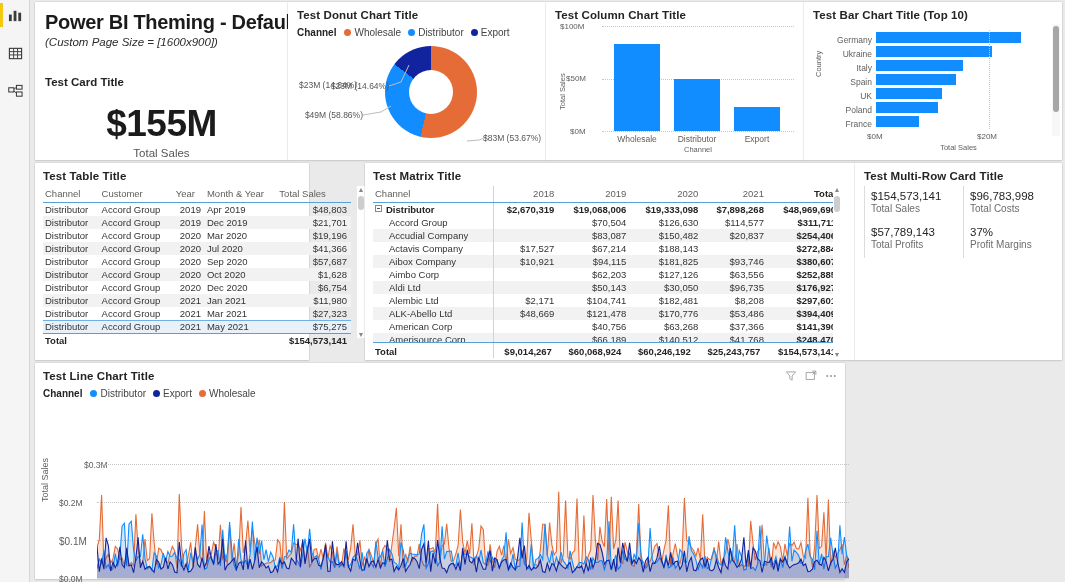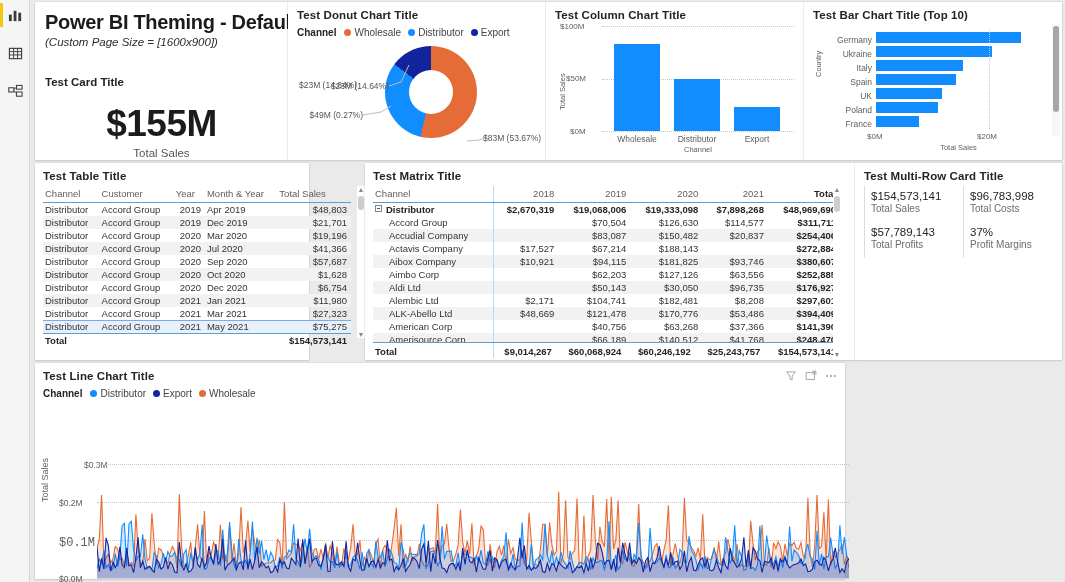--- a/index.html
+++ b/index.html
@@ -203,21 +203,21 @@
 
         <div class="cal" style="left:2px; top:42px;">
           <span>$23M (14.64%)</span>
         </div>
         <svg style="position:absolute;left:0;top:0;width:100%;height:100%;pointer-events:none;">
           <polyline points="92,48 104,44 112,27" fill="none" stroke="#bdbdbd" stroke-width="1"></polyline>
           <polyline points="66,77 84,74 94,68" fill="none" stroke="#bdbdbd" stroke-width="1"></polyline>
           <polyline points="170,103 182,102 190,99" fill="none" stroke="#bdbdbd" stroke-width="1"></polyline>
         </svg>
         <div class="cal" style="left:0px; top:43px; width:92px; text-align:right;">$23M (14.64%)</div>
-        <div class="cal" style="left:-6px; top:72px; width:72px; text-align:right;">$49M (0.27%)</div>
+        <div class="cal" style="left:-6px; top:72px; width:72px; text-align:right;">$49M (58.86%)</div>
         <div class="cal" style="left:186px; top:95px;">$83M (53.67%)</div>
       </div>
     </div>
 
     <div class="panel" id="p-col">
       <div class="vtitle">Test Column Chart Title</div>
       <div class="plot" style="left:0;top:0;width:100%;height:100%;">
 
         <div class="axis-lbl-y" style="left:12px; top:108px;">Total Sales</div>
 
@@ -560,21 +560,21 @@
         <span class="legend-item">
           <span class="dot" style="background:#E66C37"></span>
           <span>Wholesale</span>
         </span>
       </div>
 
       <div class="plot" style="left:0; top:34px; width:802px; height:176px;">
         <div class="lbl-rot" style="left:-12px; top:78px; font-size:9px;">Total Sales</div>
         <div class="tick" style="left:24px; top:63px; font-size:8.5px;margin-left:25px;">$0.3M</div>
         <div class="tick" style="left:24px; top:101px; font-size:8.5px;">$0.2M</div>
-        <div class="tick" style="left:24px; top:139px; font-size:12px;font-family:Liberation Mono, monospace;">$0.1M</div>
+        <div class="tick" style="left:24px; top:139px; font-size:10px;">$0.1M</div>
         <div class="tick" style="left:24px; top:177px; font-size:8.5px;">$0.0M</div>
 
         <div class="gridline" style="left:62px; top:67px; width:752px;"></div>
         <div class="gridline" style="left:62px; top:105px; width:752px;"></div>
         <div class="gridline" style="left:62px; top:143px; width:752px;"></div>
         <div class="gridline" style="left:62px; top:181px; width:752px; border-top-style:solid; border-top-color:#d6d6d6;"></div>
 
         <svg id="line-svg" width="752" height="130" viewBox="0 0 752 130" preserveAspectRatio="none" style="position:absolute; left:62px; top:51px;">
             <polygon points="0,130 0.0,99.4 2.3,91.9 4.6,47.0 6.9,116.0 9.1,109.8 11.4,106.4 13.7,115.1 16.0,110.7 18.3,98.4 20.6,101.0 22.9,111.3 25.1,110.1 27.4,117.9 29.7,103.0 32.0,117.7 34.3,114.5 36.6,117.8 38.9,66.3 41.1,100.1 43.4,115.6 45.7,115.4 48.0,91.1 50.3,112.7 52.6,110.5 54.9,65.3 57.1,94.2 59.4,116.6 61.7,100.2 64.0,101.7 66.3,107.3 68.6,112.5 70.9,115.0 73.1,105.4 75.4,98.5 77.7,102.8 80.0,120.2 82.3,45.9 84.6,98.5 86.9,118.1 89.1,116.8 91.4,107.2 93.7,94.4 96.0,119.4 98.3,98.9 100.6,76.4 102.9,107.6 105.1,113.9 107.4,63.1 109.7,117.0 112.0,104.6 114.3,106.2 116.6,94.3 118.9,100.2 121.1,111.7 123.4,76.8 125.7,110.7 128.0,106.6 130.3,116.0 132.6,78.7 134.9,113.1 137.1,95.4 139.4,117.9 141.7,105.7 144.0,59.0 146.3,104.8 148.6,96.5 150.9,72.6 153.1,103.9 155.4,80.0 157.7,94.7 160.0,104.1 162.3,91.7 164.6,118.0 166.9,116.5 169.1,115.3 171.4,114.9 173.7,114.7 176.0,112.3 178.3,112.1 180.6,91.7 182.9,94.8 185.1,119.6 187.4,53.9 189.7,110.8 192.0,107.8 194.3,105.5 196.6,94.9 198.9,96.5 201.1,96.2 203.4,102.5 205.7,93.6 208.0,114.5 210.3,97.7 212.6,118.9 214.9,115.4 217.1,101.5 219.4,100.8 221.7,111.2 224.0,101.2 226.3,111.1 228.6,94.9 230.9,110.1 233.1,97.9 235.4,104.4 237.7,119.1 240.0,98.6 242.3,114.9 244.6,117.4 246.9,100.4 249.1,109.6 251.4,111.3 253.7,100.1 256.0,76.2 258.3,108.1 260.6,106.1 262.9,92.3 265.1,118.0 267.4,109.4 269.7,115.4 272.0,101.7 274.3,107.2 276.6,115.3 278.9,96.0 281.1,91.2 283.4,119.9 285.7,101.5 288.0,97.4 290.3,100.6 292.6,114.0 294.9,96.8 297.1,80.2 299.4,59.8 301.7,108.1 304.0,76.4 306.3,120.1 308.6,105.8 310.9,114.4 313.1,98.4 315.4,112.5 317.7,107.9 320.0,108.2 322.3,95.8 324.6,112.1 326.9,117.6 329.1,118.0 331.4,101.0 333.7,100.9 336.0,99.5 338.3,104.8 340.6,55.8 342.9,112.1 345.1,97.9 347.4,95.9 349.7,75.8 352.0,100.4 354.3,113.2 356.6,112.4 358.9,105.8 361.1,97.5 363.4,61.5 365.7,94.1 368.0,105.3 370.3,92.9 372.6,106.0 374.9,75.3 377.1,117.1 379.4,108.3 381.7,100.8 384.0,78.1 386.3,81.5 388.6,116.6 390.9,117.3 393.1,96.4 395.4,113.1 397.7,119.7 400.0,103.6 402.3,98.3 404.6,107.2 406.9,97.6 409.1,115.3 411.4,91.4 413.7,105.6 416.0,99.6 418.3,111.1 420.6,112.5 422.9,111.7 425.1,101.8 427.4,115.8 429.7,112.4 432.0,64.9 434.3,92.5 436.6,117.7 438.9,116.6 441.1,118.0 443.4,101.1 445.7,76.2 448.0,76.3 450.3,108.0 452.6,74.5 454.9,96.9 457.1,106.9 459.4,103.6 461.7,43.8 464.0,115.1 466.3,106.9 468.6,52.5 470.9,109.5 473.1,111.2 475.4,104.8 477.7,102.6 480.0,50.4 482.3,119.3 484.6,119.5 486.9,67.5 489.1,115.7 491.4,107.5 493.7,102.0 496.0,47.1 498.3,91.2 500.6,112.5 502.9,78.8 505.1,93.0 507.4,98.8 509.7,51.0 512.0,112.4 514.3,48.8 516.6,101.1 518.9,91.3 521.1,52.5 523.4,113.8 525.7,115.4 528.0,94.2 530.3,103.3 532.6,111.5 534.9,117.4 537.1,118.2 539.4,105.3 541.7,56.0 544.0,111.5 546.3,113.9 548.6,119.3 550.9,112.2 553.1,113.6 555.4,106.8 557.7,98.4 560.0,95.6 562.3,108.7 564.6,114.3 566.9,102.2 569.1,92.2 571.4,57.3 573.7,119.1 576.0,106.0 578.3,95.7 580.6,108.2 582.9,116.0 585.1,105.5 587.4,50.1 589.7,92.5 592.0,94.2 594.3,99.6 596.6,102.2 598.9,108.2 601.1,99.9 603.4,111.4 605.7,66.3 608.0,116.7 610.3,109.4 612.6,111.7 614.9,110.8 617.1,99.1 619.4,113.6 621.7,93.5 624.0,115.8 626.3,111.3 628.6,104.5 630.9,91.2 633.1,100.8 635.4,106.8 637.7,114.3 640.0,96.0 642.3,118.6 644.6,116.6 646.9,118.7 649.1,117.3 651.4,118.0 653.7,72.9 656.0,95.3 658.3,112.2 660.6,103.6 662.9,100.6 665.1,76.9 667.4,114.8 669.7,117.3 672.0,99.7 674.3,119.5 676.6,94.6 678.9,100.7 681.1,93.8 683.4,98.6 685.7,113.2 688.0,95.8 690.3,108.0 692.6,95.7 694.9,97.4 697.1,94.1 699.4,100.5 701.7,101.0 704.0,94.6 706.3,108.4 708.6,110.1 710.9,49.8 713.1,105.0 715.4,119.0 717.7,97.9 720.0,47.0 722.3,100.6 724.6,98.3 726.9,64.2 729.1,112.1 731.4,51.5 733.7,117.9 736.0,103.2 738.3,109.3 740.6,105.5 742.9,101.8 745.1,96.3 747.4,116.7 749.7,107.3 752.0,120.0 752,130" fill="#E66C37" fill-opacity="0.20"></polygon>
             <polyline points="0.0,99.4 2.3,91.9 4.6,47.0 6.9,116.0 9.1,109.8 11.4,106.4 13.7,115.1 16.0,110.7 18.3,98.4 20.6,101.0 22.9,111.3 25.1,110.1 27.4,117.9 29.7,103.0 32.0,117.7 34.3,114.5 36.6,117.8 38.9,66.3 41.1,100.1 43.4,115.6 45.7,115.4 48.0,91.1 50.3,112.7 52.6,110.5 54.9,65.3 57.1,94.2 59.4,116.6 61.7,100.2 64.0,101.7 66.3,107.3 68.6,112.5 70.9,115.0 73.1,105.4 75.4,98.5 77.7,102.8 80.0,120.2 82.3,45.9 84.6,98.5 86.9,118.1 89.1,116.8 91.4,107.2 93.7,94.4 96.0,119.4 98.3,98.9 100.6,76.4 102.9,107.6 105.1,113.9 107.4,63.1 109.7,117.0 112.0,104.6 114.3,106.2 116.6,94.3 118.9,100.2 121.1,111.7 123.4,76.8 125.7,110.7 128.0,106.6 130.3,116.0 132.6,78.7 134.9,113.1 137.1,95.4 139.4,117.9 141.7,105.7 144.0,59.0 146.3,104.8 148.6,96.5 150.9,72.6 153.1,103.9 155.4,80.0 157.7,94.7 160.0,104.1 162.3,91.7 164.6,118.0 166.9,116.5 169.1,115.3 171.4,114.9 173.7,114.7 176.0,112.3 178.3,112.1 180.6,91.7 182.9,94.8 185.1,119.6 187.4,53.9 189.7,110.8 192.0,107.8 194.3,105.5 196.6,94.9 198.9,96.5 201.1,96.2 203.4,102.5 205.7,93.6 208.0,114.5 210.3,97.7 212.6,118.9 214.9,115.4 217.1,101.5 219.4,100.8 221.7,111.2 224.0,101.2 226.3,111.1 228.6,94.9 230.9,110.1 233.1,97.9 235.4,104.4 237.7,119.1 240.0,98.6 242.3,114.9 244.6,117.4 246.9,100.4 249.1,109.6 251.4,111.3 253.7,100.1 256.0,76.2 258.3,108.1 260.6,106.1 262.9,92.3 265.1,118.0 267.4,109.4 269.7,115.4 272.0,101.7 274.3,107.2 276.6,115.3 278.9,96.0 281.1,91.2 283.4,119.9 285.7,101.5 288.0,97.4 290.3,100.6 292.6,114.0 294.9,96.8 297.1,80.2 299.4,59.8 301.7,108.1 304.0,76.4 306.3,120.1 308.6,105.8 310.9,114.4 313.1,98.4 315.4,112.5 317.7,107.9 320.0,108.2 322.3,95.8 324.6,112.1 326.9,117.6 329.1,118.0 331.4,101.0 333.7,100.9 336.0,99.5 338.3,104.8 340.6,55.8 342.9,112.1 345.1,97.9 347.4,95.9 349.7,75.8 352.0,100.4 354.3,113.2 356.6,112.4 358.9,105.8 361.1,97.5 363.4,61.5 365.7,94.1 368.0,105.3 370.3,92.9 372.6,106.0 374.9,75.3 377.1,117.1 379.4,108.3 381.7,100.8 384.0,78.1 386.3,81.5 388.6,116.6 390.9,117.3 393.1,96.4 395.4,113.1 397.7,119.7 400.0,103.6 402.3,98.3 404.6,107.2 406.9,97.6 409.1,115.3 411.4,91.4 413.7,105.6 416.0,99.6 418.3,111.1 420.6,112.5 422.9,111.7 425.1,101.8 427.4,115.8 429.7,112.4 432.0,64.9 434.3,92.5 436.6,117.7 438.9,116.6 441.1,118.0 443.4,101.1 445.7,76.2 448.0,76.3 450.3,108.0 452.6,74.5 454.9,96.9 457.1,106.9 459.4,103.6 461.7,43.8 464.0,115.1 466.3,106.9 468.6,52.5 470.9,109.5 473.1,111.2 475.4,104.8 477.7,102.6 480.0,50.4 482.3,119.3 484.6,119.5 486.9,67.5 489.1,115.7 491.4,107.5 493.7,102.0 496.0,47.1 498.3,91.2 500.6,112.5 502.9,78.8 505.1,93.0 507.4,98.8 509.7,51.0 512.0,112.4 514.3,48.8 516.6,101.1 518.9,91.3 521.1,52.5 523.4,113.8 525.7,115.4 528.0,94.2 530.3,103.3 532.6,111.5 534.9,117.4 537.1,118.2 539.4,105.3 541.7,56.0 544.0,111.5 546.3,113.9 548.6,119.3 550.9,112.2 553.1,113.6 555.4,106.8 557.7,98.4 560.0,95.6 562.3,108.7 564.6,114.3 566.9,102.2 569.1,92.2 571.4,57.3 573.7,119.1 576.0,106.0 578.3,95.7 580.6,108.2 582.9,116.0 585.1,105.5 587.4,50.1 589.7,92.5 592.0,94.2 594.3,99.6 596.6,102.2 598.9,108.2 601.1,99.9 603.4,111.4 605.7,66.3 608.0,116.7 610.3,109.4 612.6,111.7 614.9,110.8 617.1,99.1 619.4,113.6 621.7,93.5 624.0,115.8 626.3,111.3 628.6,104.5 630.9,91.2 633.1,100.8 635.4,106.8 637.7,114.3 640.0,96.0 642.3,118.6 644.6,116.6 646.9,118.7 649.1,117.3 651.4,118.0 653.7,72.9 656.0,95.3 658.3,112.2 660.6,103.6 662.9,100.6 665.1,76.9 667.4,114.8 669.7,117.3 672.0,99.7 674.3,119.5 676.6,94.6 678.9,100.7 681.1,93.8 683.4,98.6 685.7,113.2 688.0,95.8 690.3,108.0 692.6,95.7 694.9,97.4 697.1,94.1 699.4,100.5 701.7,101.0 704.0,94.6 706.3,108.4 708.6,110.1 710.9,49.8 713.1,105.0 715.4,119.0 717.7,97.9 720.0,47.0 722.3,100.6 724.6,98.3 726.9,64.2 729.1,112.1 731.4,51.5 733.7,117.9 736.0,103.2 738.3,109.3 740.6,105.5 742.9,101.8 745.1,96.3 747.4,116.7 749.7,107.3 752.0,120.0" fill="none" stroke="#E66C37" stroke-width="1.1"></polyline>

